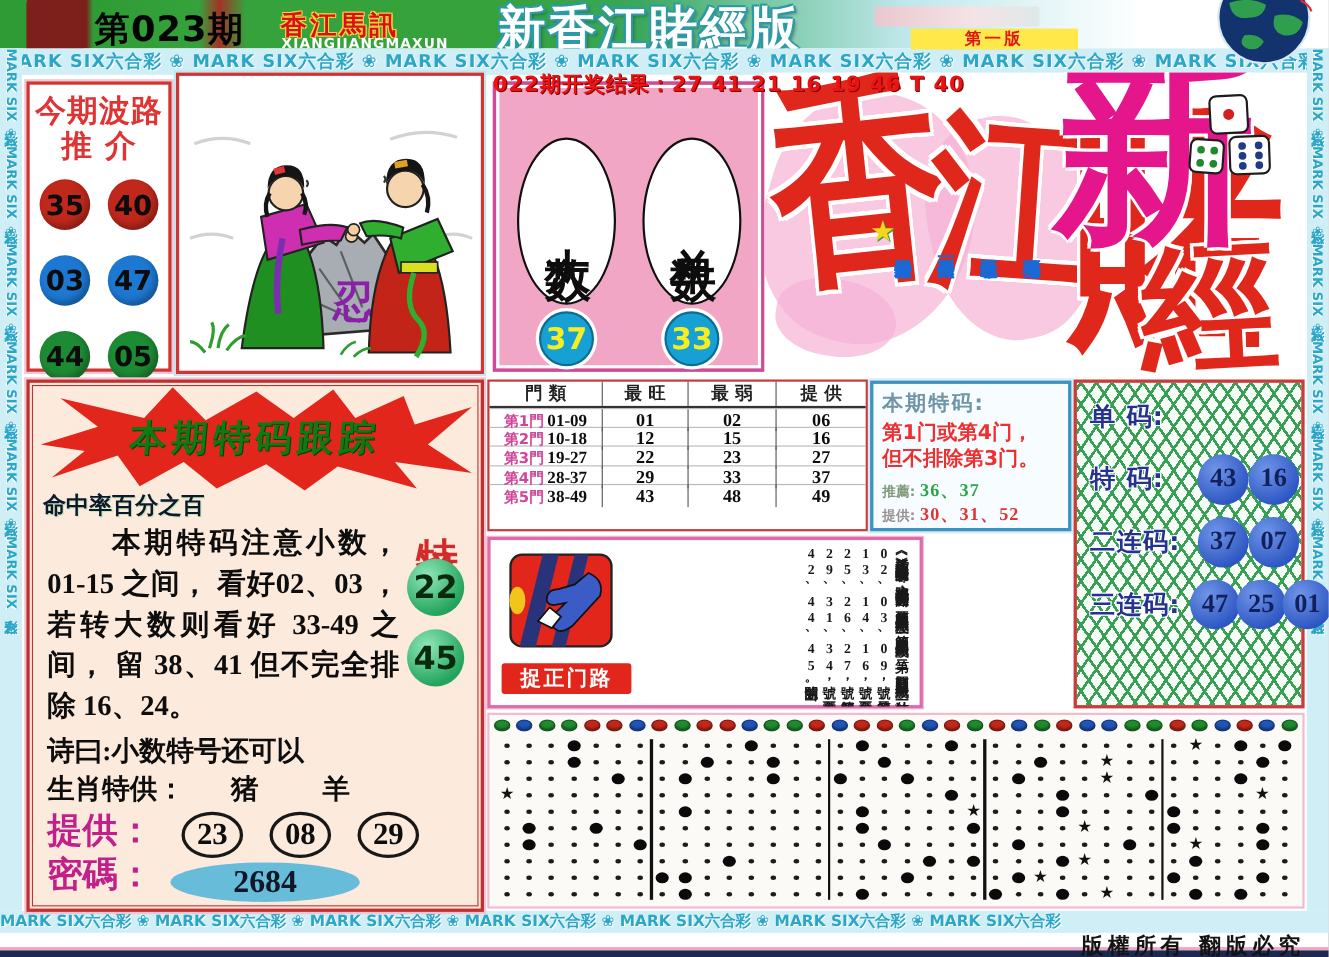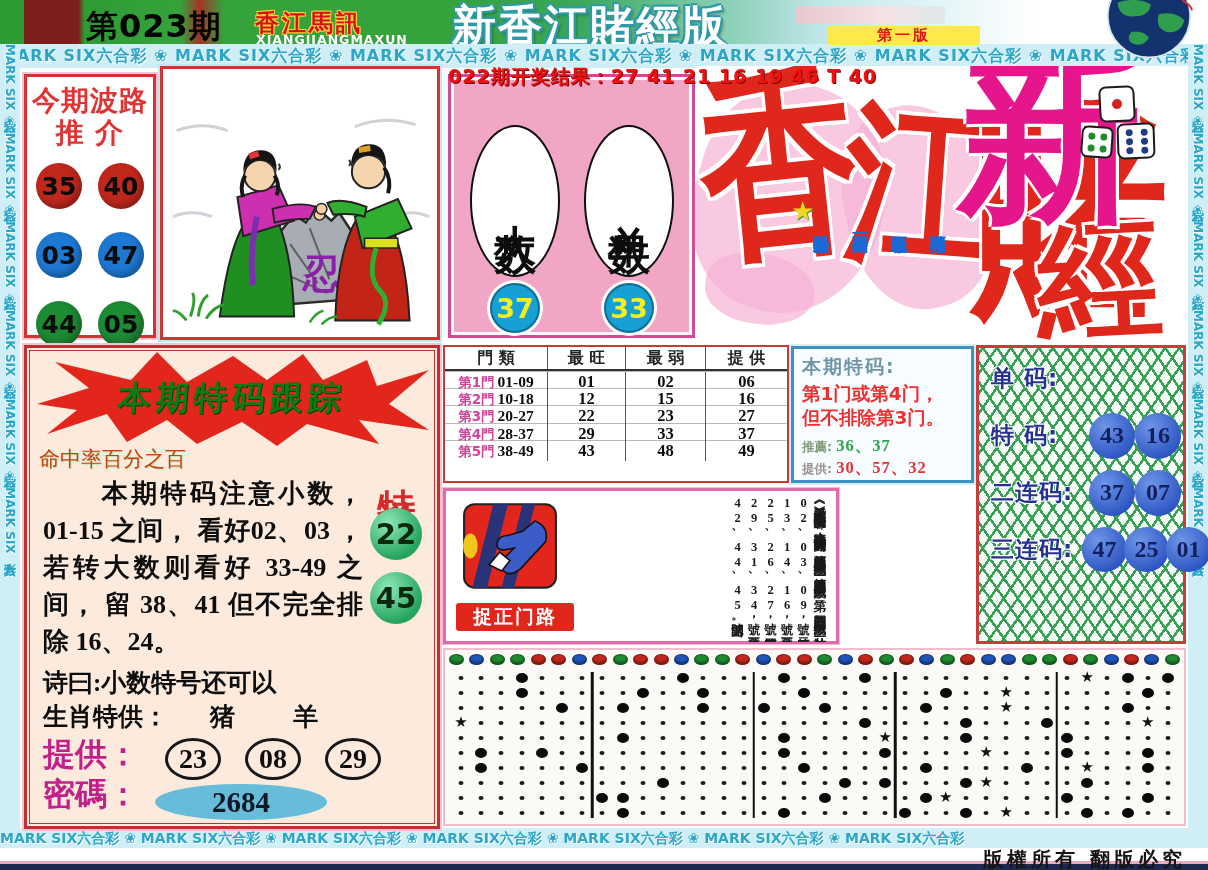--- a/index.html
+++ b/index.html
@@ -57,21 +57,21 @@
 .die{position:absolute;background:#fff;border:2.5px solid #1c1c1c;border-radius:7px;z-index:5}
 .die1{left:404px;top:20px;width:36px;height:36px;transform:rotate(-3deg)}
 .die4{left:386px;top:60px;width:32px;height:32px;transform:rotate(4deg)}
 .die6{left:422px;top:57px;width:38px;height:36px;transform:rotate(-2deg)}
 .pip{position:absolute;border-radius:50%}
 
 .track{position:absolute;left:24px;top:345px;width:416px;height:484px;background:#fceadd;border:3px solid #c03030;box-shadow:0 0 0 2px #f2c4d4}
 .track-frame{position:absolute;inset:2px;border:1px solid #c03030;pointer-events:none}
 .burst-svg{position:absolute;left:10px;top:4px;width:392px;height:94px}
 .burst-title{position:absolute;left:28px;top:28px;width:354px;text-align:center;font-family:"Liberation Serif",serif;font-size:33px;font-weight:bold;color:#0f7a12;letter-spacing:5px;transform:skewX(-5deg);text-shadow:1px 1px 0 #063d06;z-index:2}
-.track-sub{position:absolute;left:12px;top:97px;font-size:21px;font-weight:normal;color:#c2410c;font-family:"Liberation Serif",serif;text-shadow:1px 1px 0 #bde7bd}
+.track-sub{position:absolute;left:12px;top:97px;font-size:21px;font-weight:bold;color:#0f172a;font-family:"Liberation Serif",serif;text-shadow:1px 1px 0 #bde7bd}
 .track-body{position:absolute;left:16px;top:128px;width:320px;font-family:"Liberation Serif",serif;font-size:26px;font-weight:bold;line-height:1.42;color:#0d0d0d;text-align:justify}
 .side-col{position:absolute;right:8px;top:110px;width:66px;display:flex;flex-direction:column;align-items:center}
 .side-label{writing-mode:vertical-rl;text-orientation:upright;font-size:38px;font-weight:bold;color:#d42a2a;font-family:"Liberation Serif",serif;letter-spacing:12px;margin-bottom:14px}
 .green-ball{width:52px;height:52px;border-radius:50%;background:radial-gradient(circle at 35% 30%,#8fe8b8,#23a35c 72%);display:flex;align-items:center;justify-content:center;font-size:29px;font-weight:bold;color:#0a2a10;margin-top:12px}
 .track-poem{position:absolute;left:16px;top:318px;font-family:"Liberation Serif",serif;font-size:25px;font-weight:bold;color:#0d0d0d}
 .track-zodiac{position:absolute;left:16px;top:352px;font-family:"Liberation Serif",serif;font-size:25px;font-weight:bold;color:#0d0d0d}
 .zodiac-vals{margin-left:42px;letter-spacing:26px}
 .magenta-label{font-family:"Liberation Serif",serif;font-weight:bold;color:#c21f8a;font-size:32px;line-height:1}
 .provide-label{position:absolute;left:16px;top:390px}
 .password-label{position:absolute;left:16px;top:430px}
@@ -316,21 +316,21 @@
           <span class="tcell">02</span>
           <span class="tcell">06</span>
         </div>
         <div class="trow">
           <span class="tcell"><b class="gname">第2門</b><b class="grange">10-18</b></span>
           <span class="tcell">12</span>
           <span class="tcell">15</span>
           <span class="tcell">16</span>
         </div>
         <div class="trow">
-          <span class="tcell"><b class="gname">第3門</b><b class="grange">20-27</b></span>
+          <span class="tcell"><b class="gname">第3門</b><b class="grange">19-27</b></span>
           <span class="tcell">22</span>
           <span class="tcell">23</span>
           <span class="tcell">27</span>
         </div>
         <div class="trow">
           <span class="tcell"><b class="gname">第4門</b><b class="grange">28-37</b></span>
           <span class="tcell">29</span>
           <span class="tcell">33</span>
           <span class="tcell">37</span>
         </div>
@@ -346,21 +346,21 @@
   <div class="bentema">
     <div class="bt-title">本期特码:</div>
     <div class="bt-line">第1门或第4门，</div>
     <div class="bt-line" style="margin-top:0">但不排除第3门。</div>
     <div class="bt-rec">
       <span>推薦:</span>
       <b>36、37</b>
     </div>
     <div class="bt-prov">
       <span>提供:</span>
-      <b>30、57、32</b>
+      <b>30、31、52</b>
     </div>
   </div>
 
   <div class="menlu">
     <svg class="menlu-icon" viewBox="0 0 92 88">
       <rect x="2" y="2" width="88" height="80" rx="10" fill="#e3261c" stroke="#222" stroke-width="2"></rect>
       <path d="M30 2 l14 0 -20 80 -14 0 z" fill="#28337a"></path>
       <path d="M58 2 l12 0 -20 80 -12 0 z" fill="#28337a"></path>
       <ellipse cx="8" cy="42" rx="7" ry="12" fill="#f2c51d"></ellipse>
       <path d="M70 18 q14 6 10 20 l-24 26 q-10 8 -16 2 q-6 -6 2 -14 l8 -8 -10 2 q-8 0 -6 -8 q2 -6 10 -6 l14 -4 z" fill="#3b5bc7" stroke="#111" stroke-width="1.5"></path>

